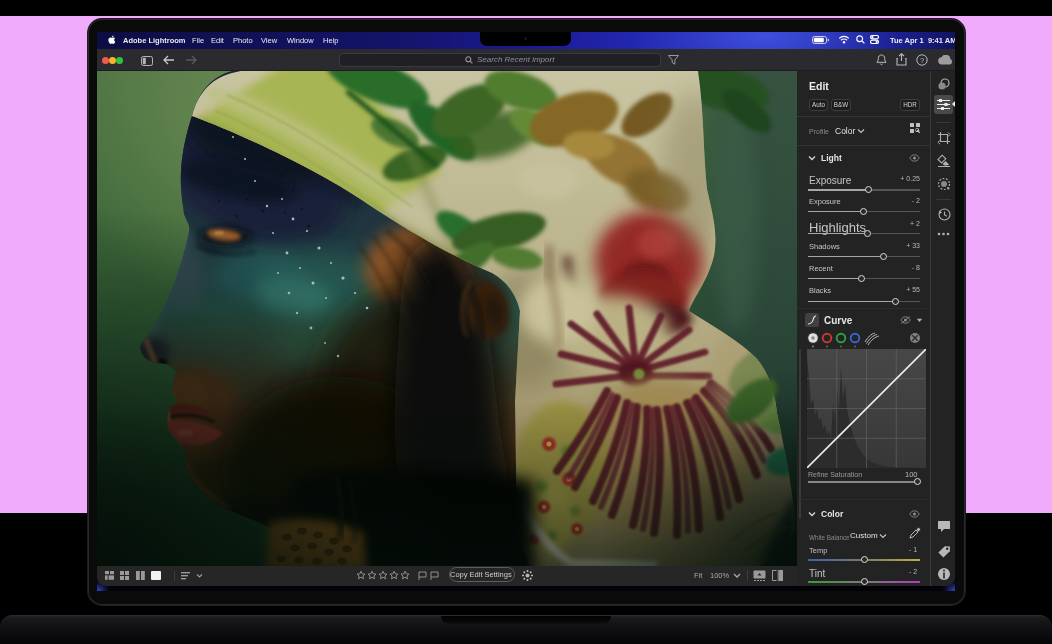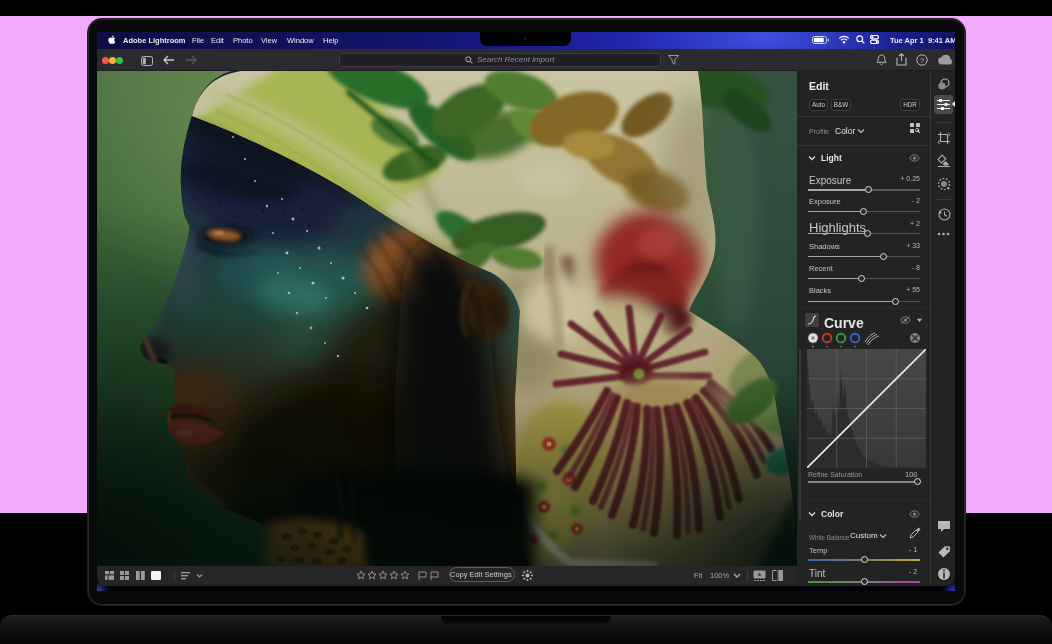--- a/index.html
+++ b/index.html
@@ -559,21 +559,21 @@
       <span class="abs" style="left:12px;top:215px;font-size:7.5px">Blacks</span>
       <div class="abs" style="left:83px;top:215px;width:40px;font-size:7px;text-align:right;color:#b8b8b8">+ 55</div>
       <div class="abs" style="left:11px;top:229.5px;width:112px;height:1.5px;background:linear-gradient(90deg,#a6a6a6 0 78%,#555 78%)"></div>
       <div class="abs" style="left:94.5px;top:226.5px;width:7px;height:7px;border:1.5px solid #d8d8d8;border-radius:50%;background:#2a2a2a"></div>
       
       <div class="abs" style="left:0;top:237px;width:133px;height:1px;background:#2c2c2c"></div>
       <div class="abs" style="left:8px;top:242px;width:14px;height:14px;background:#404040;border-radius:2.5px"></div>
       <svg class="abs" style="left:10px;top:244px" width="10" height="10" viewBox="0 0 10 10">
             <path d="M1 9C4 9 6 6 6.5 3.5 7 1.5 8 1 9 1" stroke="#e8e8e8" stroke-width="1.2" fill="none"></path>
           </svg>
-      <b class="abs" style="left:27px;top:244px;font-size:14px;color:#e4e4e4">Curve</b>
+      <b class="abs" style="left:27px;top:244px;font-size:10px;color:#e4e4e4">Curve</b>
       <svg class="abs" style="left:103px;top:245px" width="11" height="8" viewBox="0 0 11 8">
             <path d="M.8 4C2 1.8 3.6.8 5.5.8S9 1.8 10.2 4C9 6.2 7.4 7.2 5.5 7.2S2 6.2.8 4z" fill="none" stroke="#8a8a8a" stroke-width=".9"></path>
             <circle cx="5.5" cy="4" r="1.6" fill="#8a8a8a"></circle>
             <line x1="1" y1="7.5" x2="10" y2=".5" stroke="#8a8a8a" stroke-width=".9"></line>
           </svg>
       <svg class="abs" style="left:119px;top:247px" width="7" height="5" viewBox="0 0 7 5">
             <path d="M.8.8L3.5 4 6.2.8z" fill="#b0b0b0"></path>
           </svg>
       
       <g></g>

